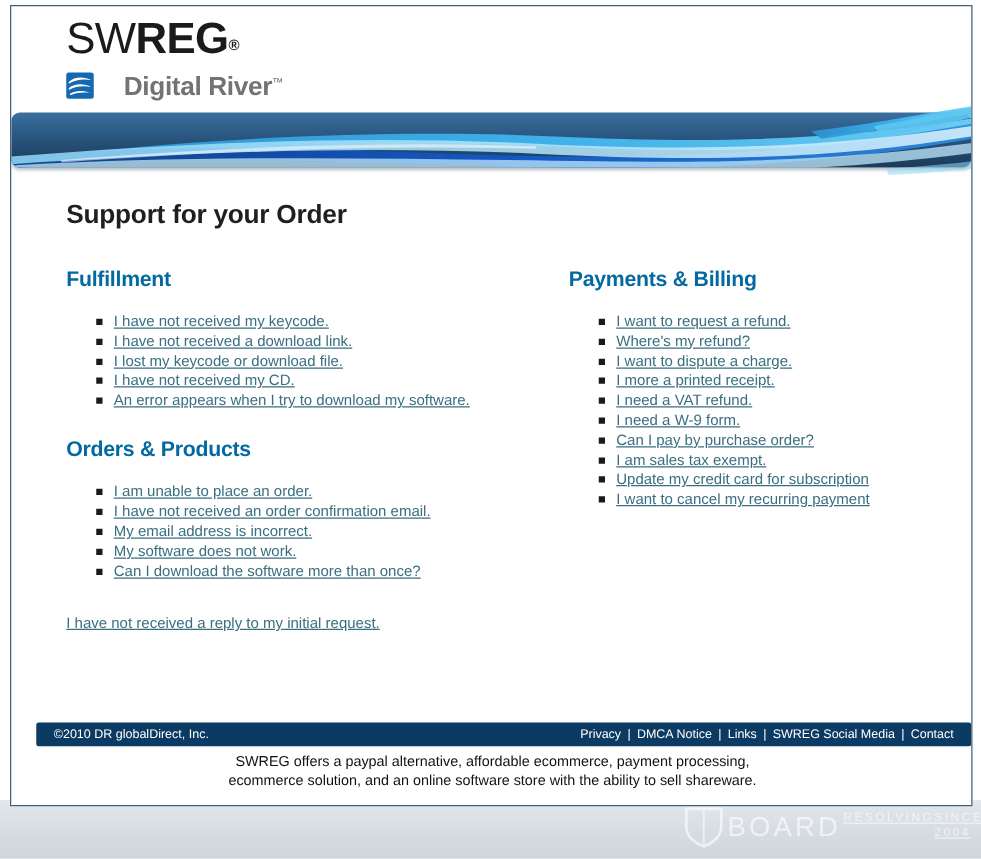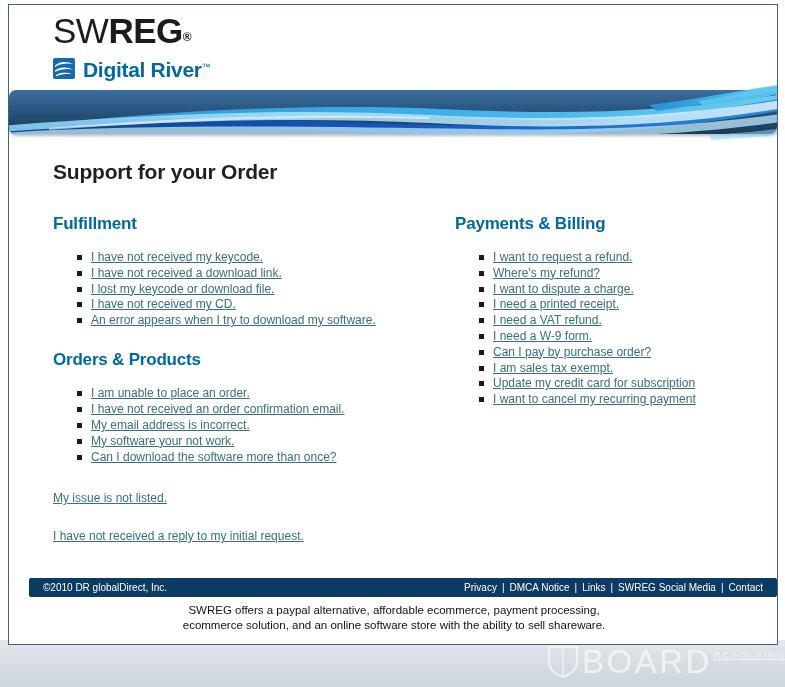--- a/index.html
+++ b/index.html
@@ -81,24 +81,24 @@
     width: 22px;
     height: 21px;
     background: #1469b0;
     border-radius: 2px;
     position: relative;
     overflow: hidden;
     flex: none;
   }
   .dr-icon svg { display: block; }
   .logo-dr-text {
-    margin-left: 8px;
+    margin-left: 24px;
     font-size: 21px;
     font-weight: 700;
-    color: #0369a1;
+    color: #737373;
     letter-spacing: -0.3px;
     line-height: 21px;
   }
   .logo-dr-text .tm {
     font-size: 9px;
     vertical-align: 7px;
     font-weight: 400;
   }
 
   
@@ -254,21 +254,21 @@
   .watermark {
     position: absolute;
     left: 546px;
     top: 643px;
     display: flex;
     align-items: center;
     opacity: 0.62;
   }
   .wm-shield { flex: none; display: block; }
   .wm-board {
-    font-size: 33px;
+    font-size: 22px;
     font-weight: 400;
     letter-spacing: 2.5px;
     color: #ffffff;
     line-height: 25px;
     margin-left: 2px;
   }
   .wm-sub {
     margin-left: 2px;
     display: flex;
     flex-direction: row;
@@ -355,49 +355,46 @@
           <li><a class="q-link" href="#">An error appears when I try to download my software.</a></li>
         </ul>
       </div>
 
       <div class="section">
         <h2 class="section-head">Orders &amp; Products</h2>
         <ul class="link-list">
           <li><a class="q-link" href="#">I am unable to place an order.</a></li>
           <li><a class="q-link" href="#">I have not received an order confirmation email.</a></li>
           <li><a class="q-link" href="#">My email address is incorrect.</a></li>
-          <li><a class="q-link" href="#">My software your not work.</a></li>
+          <li><a class="q-link" href="#">My software does not work.</a></li>
           <li><a class="q-link" href="#">Can I download the software more than once?</a></li>
         </ul>
       </div>
 
     </div>
 
     <div class="col-right">
       <div class="section">
         <h2 class="section-head">Payments &amp; Billing</h2>
         <ul class="link-list">
           <li><a class="q-link" href="#">I want to request a refund.</a></li>
           <li><a class="q-link" href="#">Where's my refund?</a></li>
           <li><a class="q-link" href="#">I want to dispute a charge.</a></li>
-          <li><a class="q-link" href="#">I need a printed receipt.</a></li>
+          <li><a class="q-link" href="#">I more a printed receipt.</a></li>
           <li><a class="q-link" href="#">I need a VAT refund.</a></li>
           <li><a class="q-link" href="#">I need a W-9 form.</a></li>
           <li><a class="q-link" href="#">Can I pay by purchase order?</a></li>
           <li><a class="q-link" href="#">I am sales tax exempt.</a></li>
           <li><a class="q-link" href="#">Update my credit card for subscription</a></li>
           <li><a class="q-link" href="#">I want to cancel my recurring payment</a></li>
         </ul>
       </div>
     </div>
 
     <div class="loose-links">
-      <div class="loose">
-        <a class="q-link" href="#">My issue is not listed.</a>
-      </div>
       <div class="loose">
         <a class="q-link" href="#">I have not received a reply to my initial request.</a>
       </div>
     </div>
 
     <div class="footer">
       <span class="footer-copy">©2010 DR globalDirect, Inc.</span>
       <span class="footer-links">
         <a href="#">Privacy</a>
         <span class="sep">|</span>

